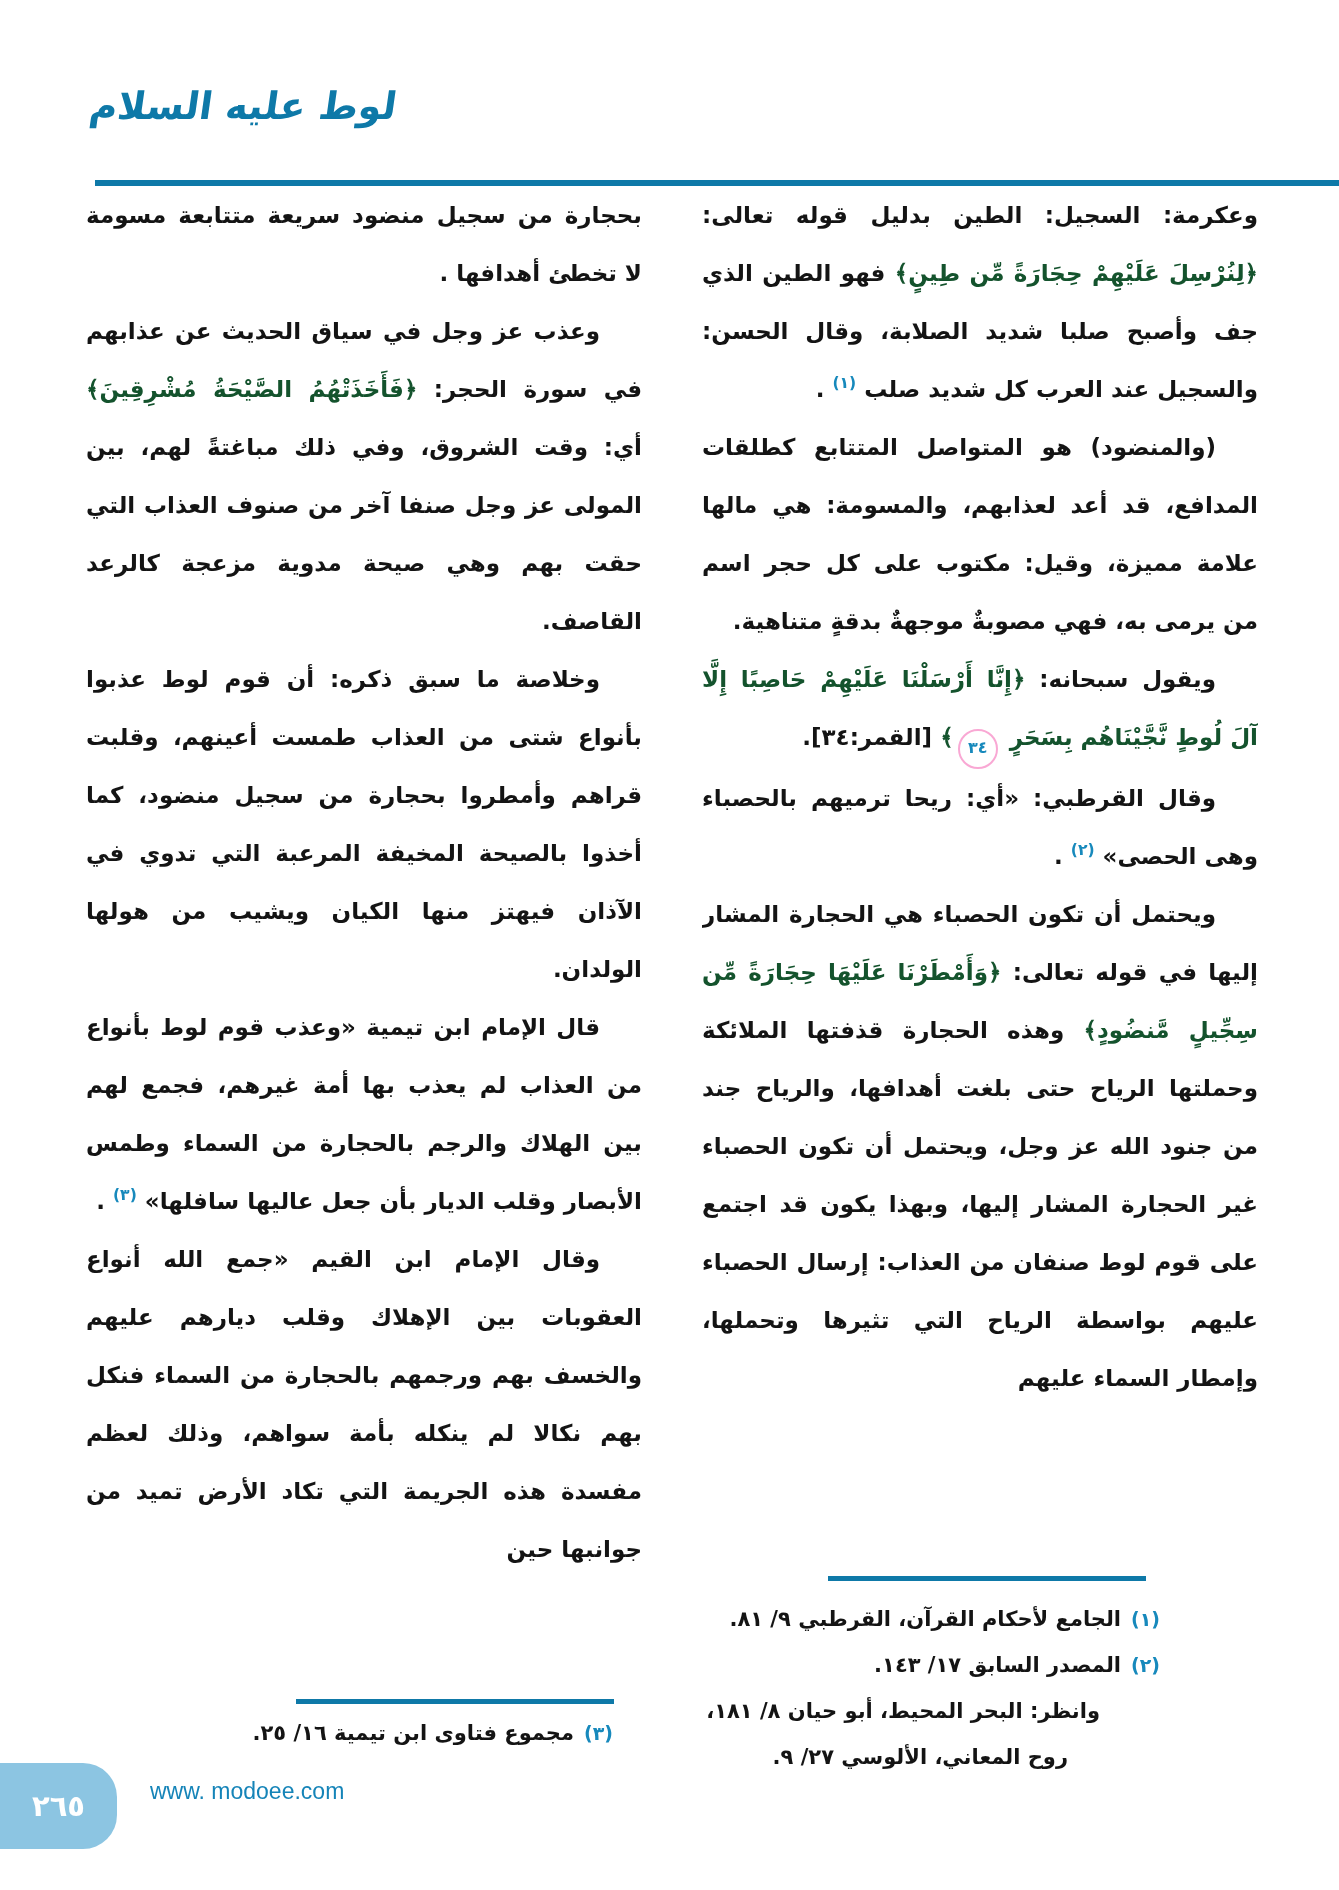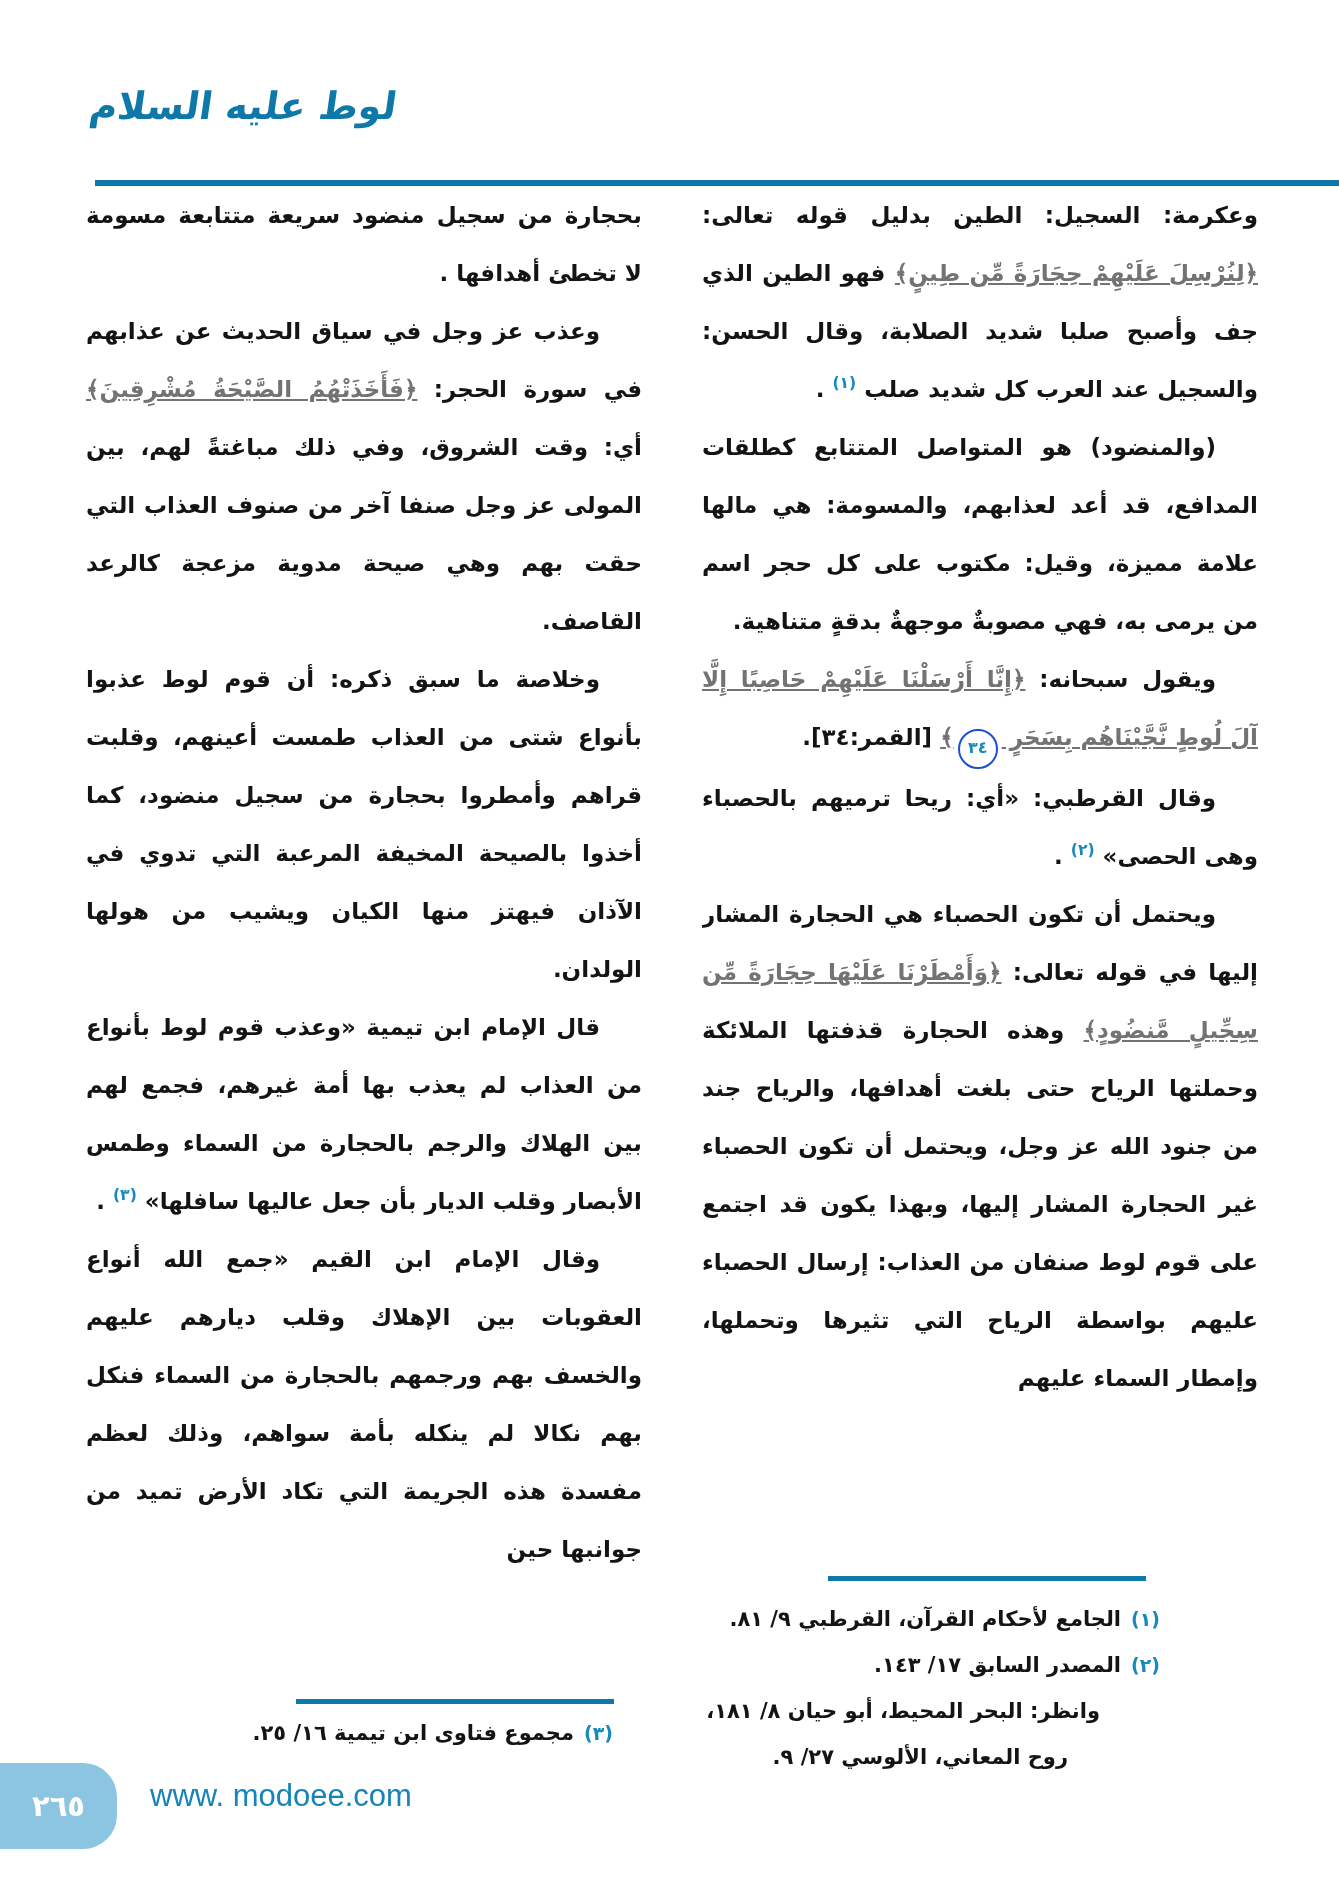--- a/index.html
+++ b/index.html
@@ -7,40 +7,40 @@
         font-family:"DejaVu Sans",sans-serif;}
   .calligraphy{position:absolute;left:90px;top:84px;color:#0E79A8;font-size:38px;
         font-weight:bold;direction:rtl;transform:skewX(-8deg);white-space:nowrap;}
   .header-rule{position:absolute;left:95px;right:0;top:180px;height:6px;background:#0E79A8;}
   .col{position:absolute;top:186px;direction:rtl;text-align:justify;color:#141414;
         font-size:23px;font-weight:bold;line-height:58px;overflow:hidden;}
   #col-right{left:702px;width:556px;height:1384px;}
   #col-left{left:86px;width:556px;height:1506px;}
   .para{margin:0;}
   .para.indent{text-indent:42px;}
-  .seg-q{color:#737373;text-decoration:underline;}
+  .seg-q{color:#14532d;}
   .seg-f{color:#1789BC;font-size:0.68em;vertical-align:super;line-height:0;}
-  .ayah{display:inline-block;width:36px;height:36px;line-height:33px;border:2px solid #1d4ed8;
+  .ayah{display:inline-block;width:36px;height:36px;line-height:33px;border:2px solid #f9a8d4;
         border-radius:50%;text-align:center;font-size:16px;color:#1789BC;vertical-align:-8px;
         margin:0 4px;text-indent:0;}
   .fn-sep{position:absolute;height:5px;background:#0E79A8;}
   #fn-sep-right{left:828px;top:1576px;width:318px;}
   #fn-sep-left{left:296px;top:1699px;width:318px;}
   .fn-block{position:absolute;direction:rtl;text-align:right;color:#141414;
         font-size:21px;font-weight:bold;line-height:46px;}
   #fn-right{left:700px;top:1596px;width:460px;}
   #fn-left{left:85px;top:1710px;width:528px;}
   .fn-item{display:flex;gap:10px;align-items:baseline;}
   .fn-marker{color:#1789BC;flex:none;font-size:19px;}
   .fn-item.cont{padding-right:60px;align-items:flex-end;}
   .fn-item.cont2{padding-right:92px;}
   .badge{position:absolute;left:0;top:1763px;width:117px;height:86px;background:#8CC5E2;
         border-radius:0 34px 34px 0;display:flex;align-items:center;justify-content:center;
         color:#ffffff;font-size:29px;font-weight:bold;}
-  .url{position:absolute;left:150px;top:1778px;color:#1584B8;font-size:31px;
+  .url{position:absolute;left:150px;top:1778px;color:#1584B8;font-size:23px;
         font-family:"Liberation Sans",sans-serif;}
 </style>
 </head>
 <body>
 
 <div class="page">
 
   <div class="calligraphy">لوط عليه السلام</div>
 
   <div class="header-rule"></div>

